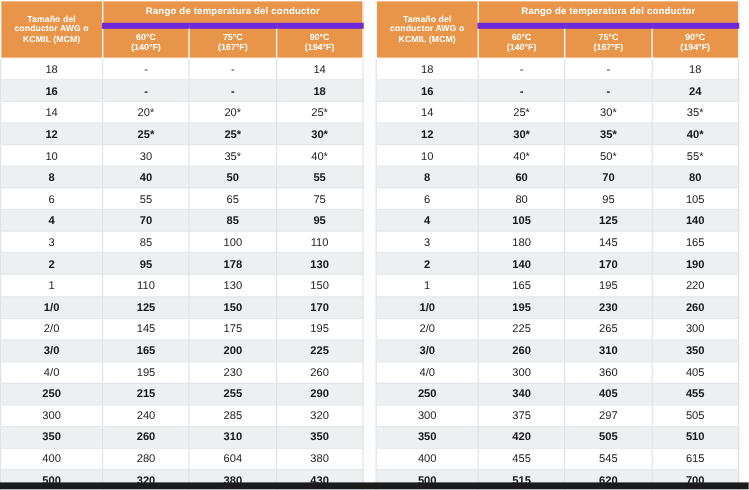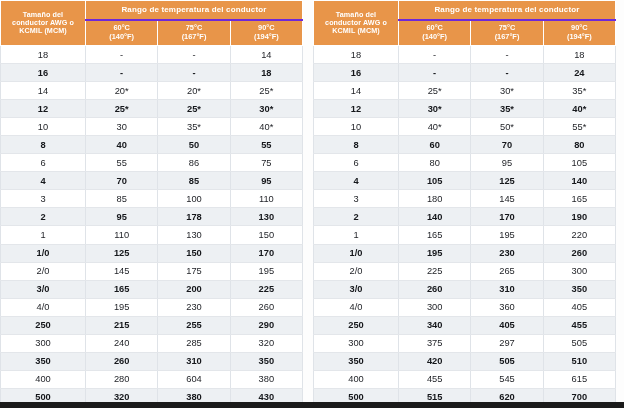--- a/index.html
+++ b/index.html
@@ -61,21 +61,21 @@
   }
   th.range-head {
     font-size: 8px;
     height: 18px;
     letter-spacing: .15px;
   }
   th.temp-head {
     font-size: 7.4px;
     height: 24px;
     width: 75px;
-    border-top: 2px solid #6d28d9;
+    border-top: 5px solid #6d28d9;
   }
   th.temp-head .c1 { display:block; }
   th.temp-head .c2 { display:block; }
 
   tbody td {
     text-align: center;
     vertical-align: middle;
     font-size: 9.3px;
     color: #1d1f24;
     height: 17.05px;
@@ -167,21 +167,21 @@
           </tr>
           <tr>
             <td class="sz">8</td>
             <td class="a">40</td>
             <td class="a">50</td>
             <td class="a">55</td>
           </tr>
           <tr>
             <td class="sz">6</td>
             <td class="a">55</td>
-            <td class="a">86</td>
+            <td class="a">65</td>
             <td class="a">75</td>
           </tr>
           <tr>
             <td class="sz">4</td>
             <td class="a">70</td>
             <td class="a">85</td>
             <td class="a">95</td>
           </tr>
           <tr>
             <td class="sz">3</td>

